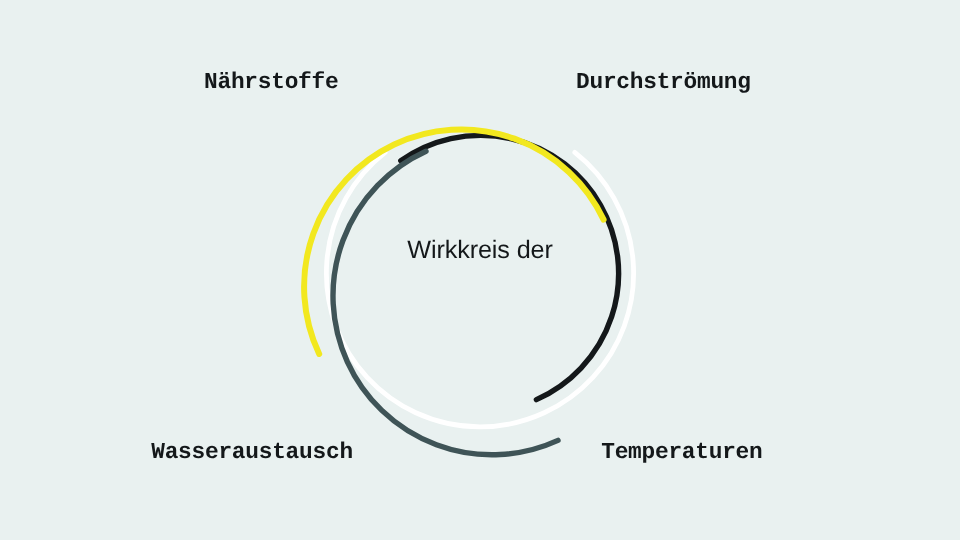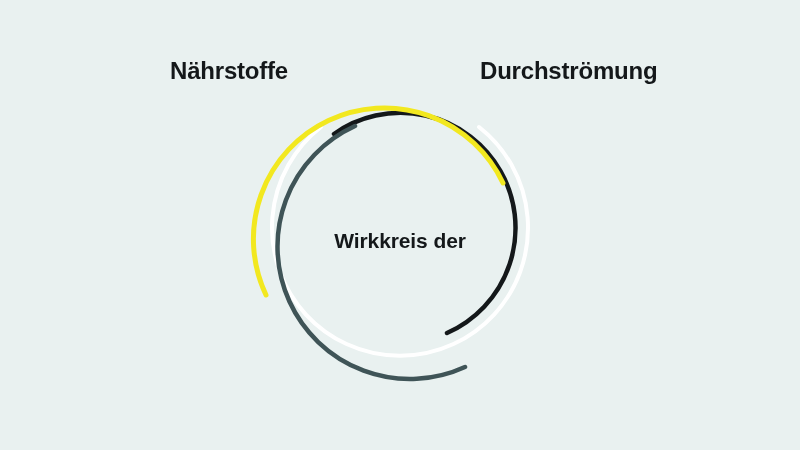--- a/index.html
+++ b/index.html
@@ -30,34 +30,34 @@
     fill: none;
     stroke-linecap: round;
   }
   .center-label {
     position: absolute;
     left: 290px;
     top: 195px;
     width: 220px;
     text-align: center;
     font-size: 21px;
-    font-weight: bold;
+    font-weight: normal;
     line-height: 1.32;
     color: #14181a;
     letter-spacing: -0.1px;
     pointer-events: none;
-    margin-top: 32px;
   }
   .node-label {
     position: absolute;
-    font-size: 24px;
+    font-size: 19px;
     font-weight: bold;
     color: #14181a;
     letter-spacing: -0.2px;
     white-space: nowrap;
+    font-family: Liberation Mono, monospace;
   }
   #label-naehrstoffe  { left: 170px; top: 57px;  }
   #label-durchstroemung { left: 480px; top: 57px; }
   #label-wasseraustausch { left: 126px; top: 366px; }
   #label-temperaturen { left: 501px; top: 366px; }
 </style>
 </head>
 <body style="background: rgb(233, 241, 240);">
 
 <div id="stage" style="background: rgb(233, 241, 240);">
@@ -70,15 +70,17 @@
   </svg>
 
   <div class="center-label">
     <div>Wirkkreis der</div>
   </div>
 
   <div class="node-label" id="label-naehrstoffe">Nährstoffe</div>
 
   <div class="node-label" id="label-durchstroemung">Durchströmung</div>
 
+  <div class="node-label" id="label-wasseraustausch">Wasseraustausch</div>
 
+  <div class="node-label" id="label-temperaturen">Temperaturen</div>
 
 </div>
 
 </body></html>

